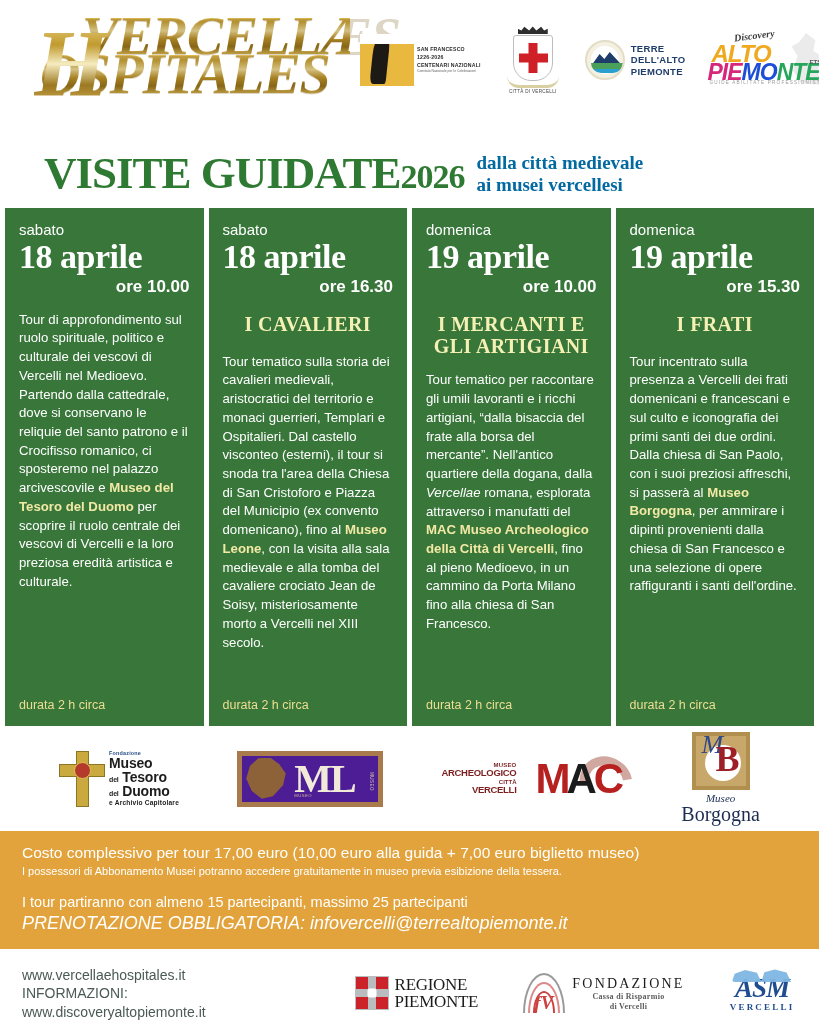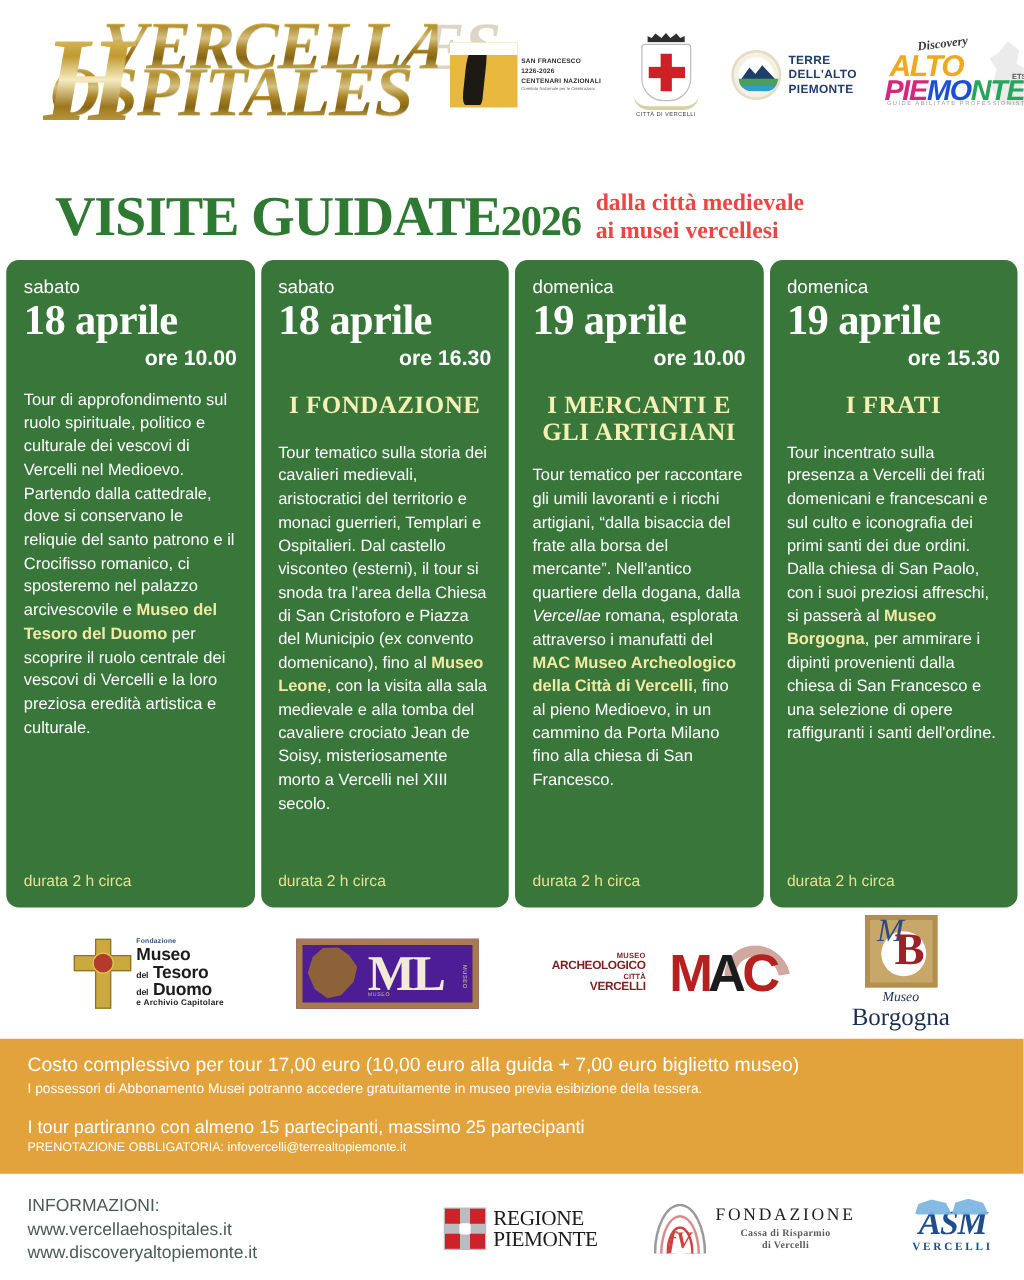--- a/index.html
+++ b/index.html
@@ -178,21 +178,21 @@
     letter-spacing: -1px;
     line-height: 1;
     white-space: nowrap;
   }
   .main-title .year { font-size: 34px; letter-spacing: -1px; }
   .subtitle {
     font-family: "Liberation Serif", serif;
     font-weight: bold;
     font-size: 19px;
     line-height: 1.12;
-    color: #ef4444;
+    color: #0369a1;
     margin-left: 12px;
     margin-bottom: 1px;
     white-space: nowrap;
   }
 
   
   .tours {
     display: flex;
     gap: 5px;
     padding: 0 5px;
@@ -200,21 +200,20 @@
     height: 518px;
   }
   .tour-col {
     flex: 1;
     background: #38763a;
     padding: 14px 14px 0 14px;
     display: flex;
     flex-direction: column;
     position: relative;
     overflow: hidden;
-    border-radius: 10px;
   }
   .t-weekday {
     font-size: 15px;
     color: #ffffff;
     font-weight: 300;
     line-height: 1.1;
   }
   .t-date {
     font-family: "Liberation Serif", serif;
     font-weight: bold;
@@ -374,21 +373,21 @@
   
   .orange-bar {
     background: #e3a33c;
     padding: 12px 22px 14px 22px;
     color: #ffffff;
   }
   .ob-cost { font-size: 15.5px; line-height: 1.25; }
   .ob-note { font-size: 11px; line-height: 1.35; margin-top: 2px; }
   .ob-gap { height: 14px; }
   .ob-part { font-size: 14.5px; line-height: 1.3; }
-  .ob-pren { font-size: 10px; line-height: 1.3; }
+  .ob-pren { font-size: 18px; line-height: 1.3; font-style: italic; }
 
   
   .footer {
     height: 88px;
     display: flex;
     align-items: center;
     padding: 0 22px;
   }
   .info-block {
     font-size: 14px;
@@ -529,21 +528,21 @@
     <div class="t-date">18 aprile</div>
     <div class="t-time">ore 10.00</div>
     <div class="t-body">Tour di approfondimento sul ruolo spirituale, politico e culturale dei vescovi di Vercelli nel Medioevo. Partendo dalla cattedrale, dove si conservano le reliquie del santo patrono e il Crocifisso romanico, ci sposteremo nel palazzo arcivescovile e <b>Museo del Tesoro del Duomo</b> per scoprire il ruolo centrale dei vescovi di Vercelli e la loro preziosa eredità artistica e culturale.</div>
     <div class="t-duration">durata 2 h circa</div>
   </div>
 
   <div class="tour-col">
     <div class="t-weekday">sabato</div>
     <div class="t-date">18 aprile</div>
     <div class="t-time">ore 16.30</div>
-    <div class="t-name">I FONDAZIONE</div>
+    <div class="t-name">I CAVALIERI</div>
     <div class="t-body">Tour tematico sulla storia dei cavalieri medievali, aristocratici del territorio e monaci guerrieri, Templari e Ospitalieri. Dal castello visconteo (esterni), il tour si snoda tra l'area della Chiesa di San Cristoforo e Piazza del Municipio (ex convento domenicano), fino al <b>Museo Leone</b>, con la visita alla sala medievale e alla tomba del cavaliere crociato Jean de Soisy, misteriosamente morto a Vercelli nel XIII secolo.</div>
     <div class="t-duration">durata 2 h circa</div>
   </div>
 
   <div class="tour-col">
     <div class="t-weekday">domenica</div>
     <div class="t-date">19 aprile</div>
     <div class="t-time">ore 10.00</div>
     <div class="t-name">I MERCANTI E GLI ARTIGIANI</div>
     <div class="t-body">Tour tematico per raccontare gli umili lavoranti e i ricchi artigiani, “dalla bisaccia del frate alla borsa del mercante”. Nell'antico quartiere  della dogana, dalla <i>Vercellae</i> romana, esplorata attraverso i manufatti del <b>MAC Museo Archeologico della Città di Vercelli</b>, fino al pieno Medioevo, in un cammino da Porta Milano fino alla chiesa di San Francesco.</div>
@@ -616,22 +615,22 @@
   <div class="ob-cost">Costo complessivo per tour 17,00 euro (10,00 euro alla guida + 7,00 euro biglietto museo)</div>
   <div class="ob-note">I possessori di Abbonamento Musei potranno accedere gratuitamente in museo previa esibizione della tessera.</div>
   <div class="ob-gap"></div>
   <div class="ob-part">I tour partiranno con almeno 15 partecipanti, massimo 25 partecipanti</div>
   <div class="ob-pren">PRENOTAZIONE OBBLIGATORIA: infovercelli@terrealtopiemonte.it</div>
 </div>
 
 <div class="footer">
 
   <div class="info-block">
+    <div>www.vercellaehospitales.it</div>
     <div>INFORMAZIONI:</div>
-    <div>www.vercellaehospitales.it</div>
     <div>www.discoveryaltopiemonte.it</div>
   </div>
 
   <div class="footer-logos">
 
     <div class="lg-reg">
       <div class="reg-mark">
           <i></i>
           <i></i>
           <i></i>

